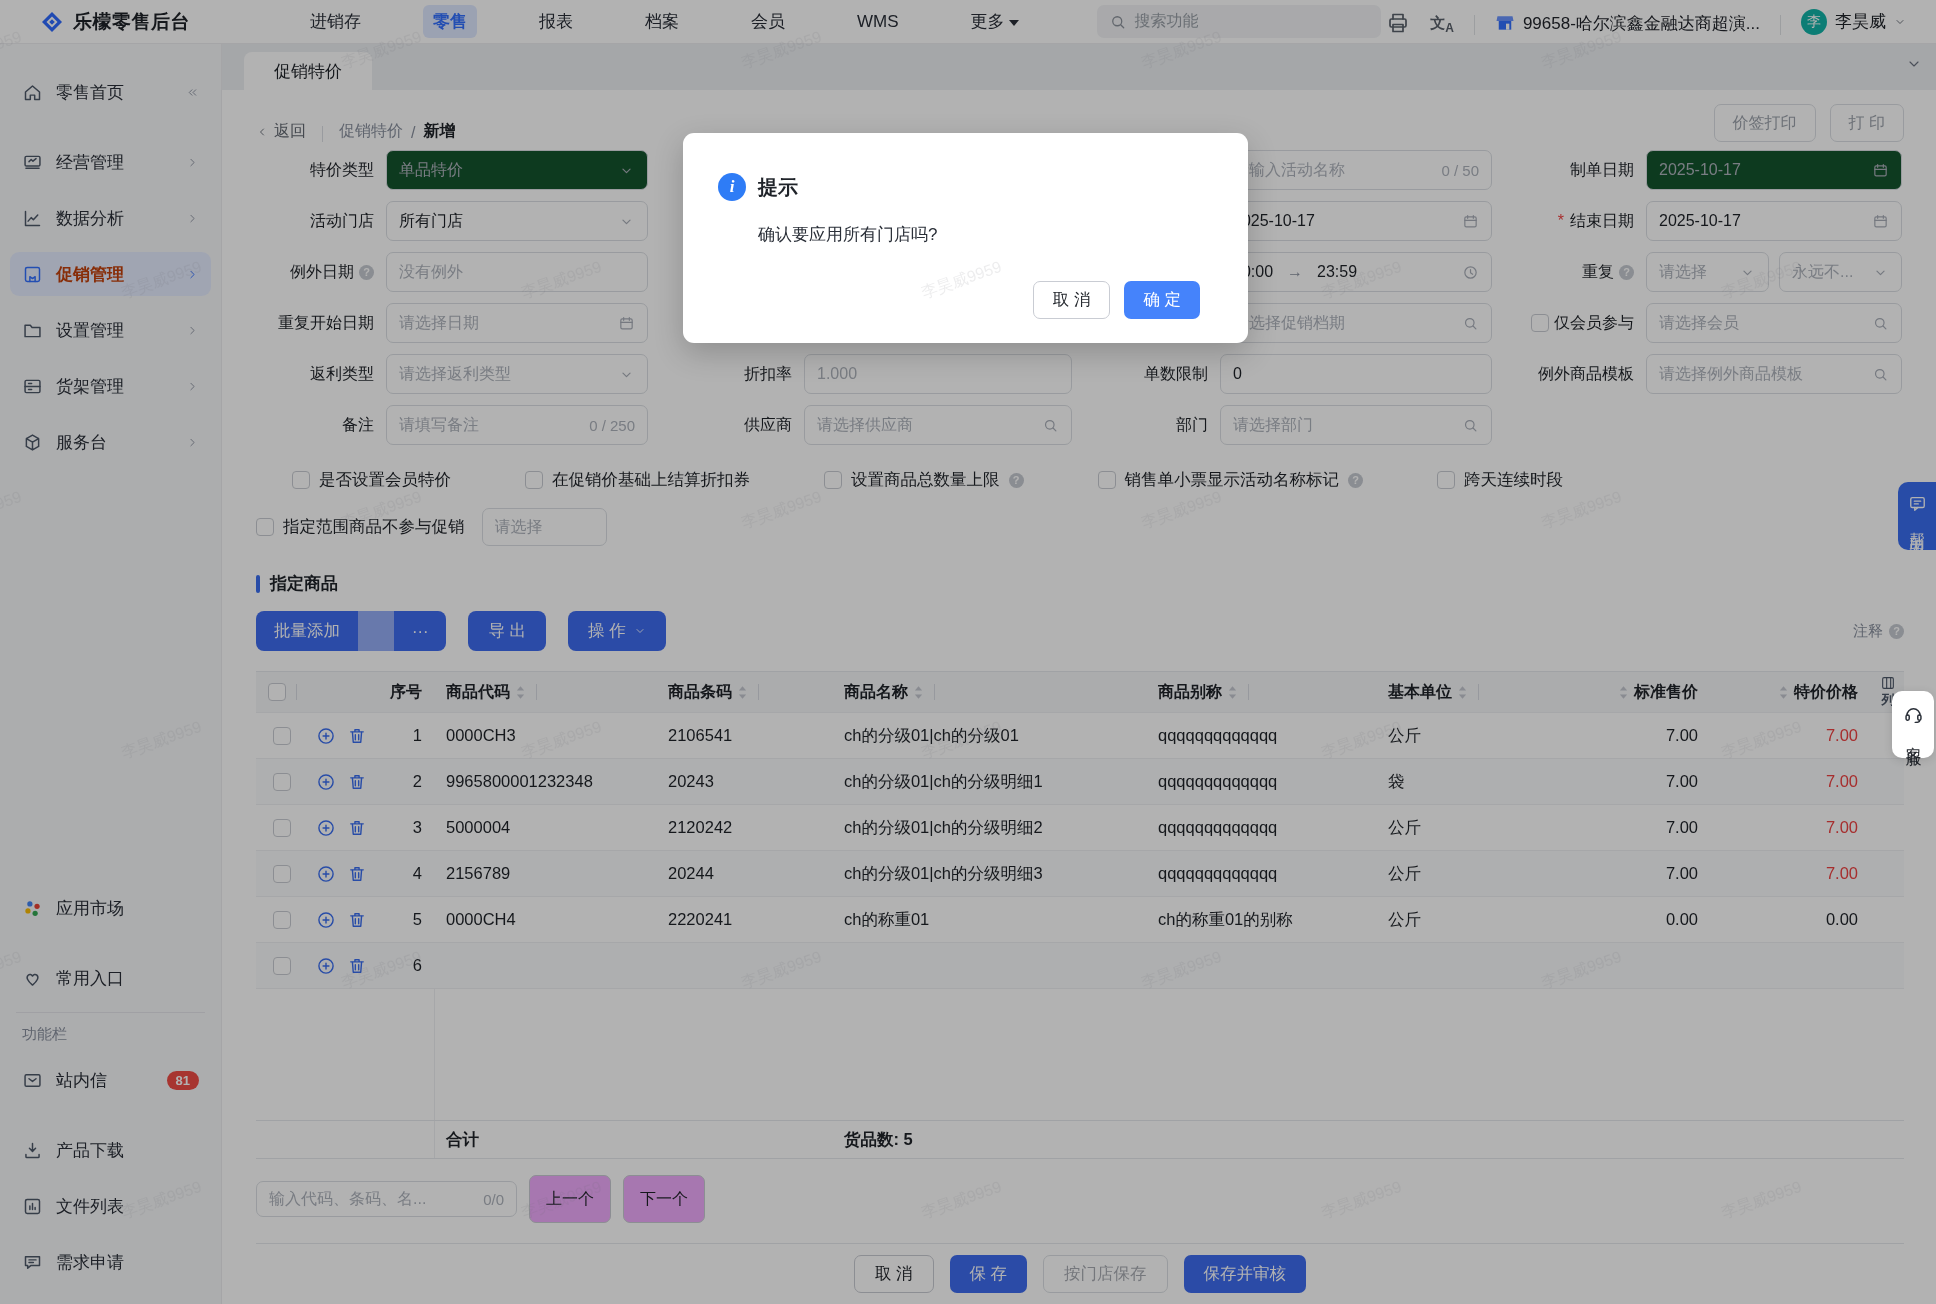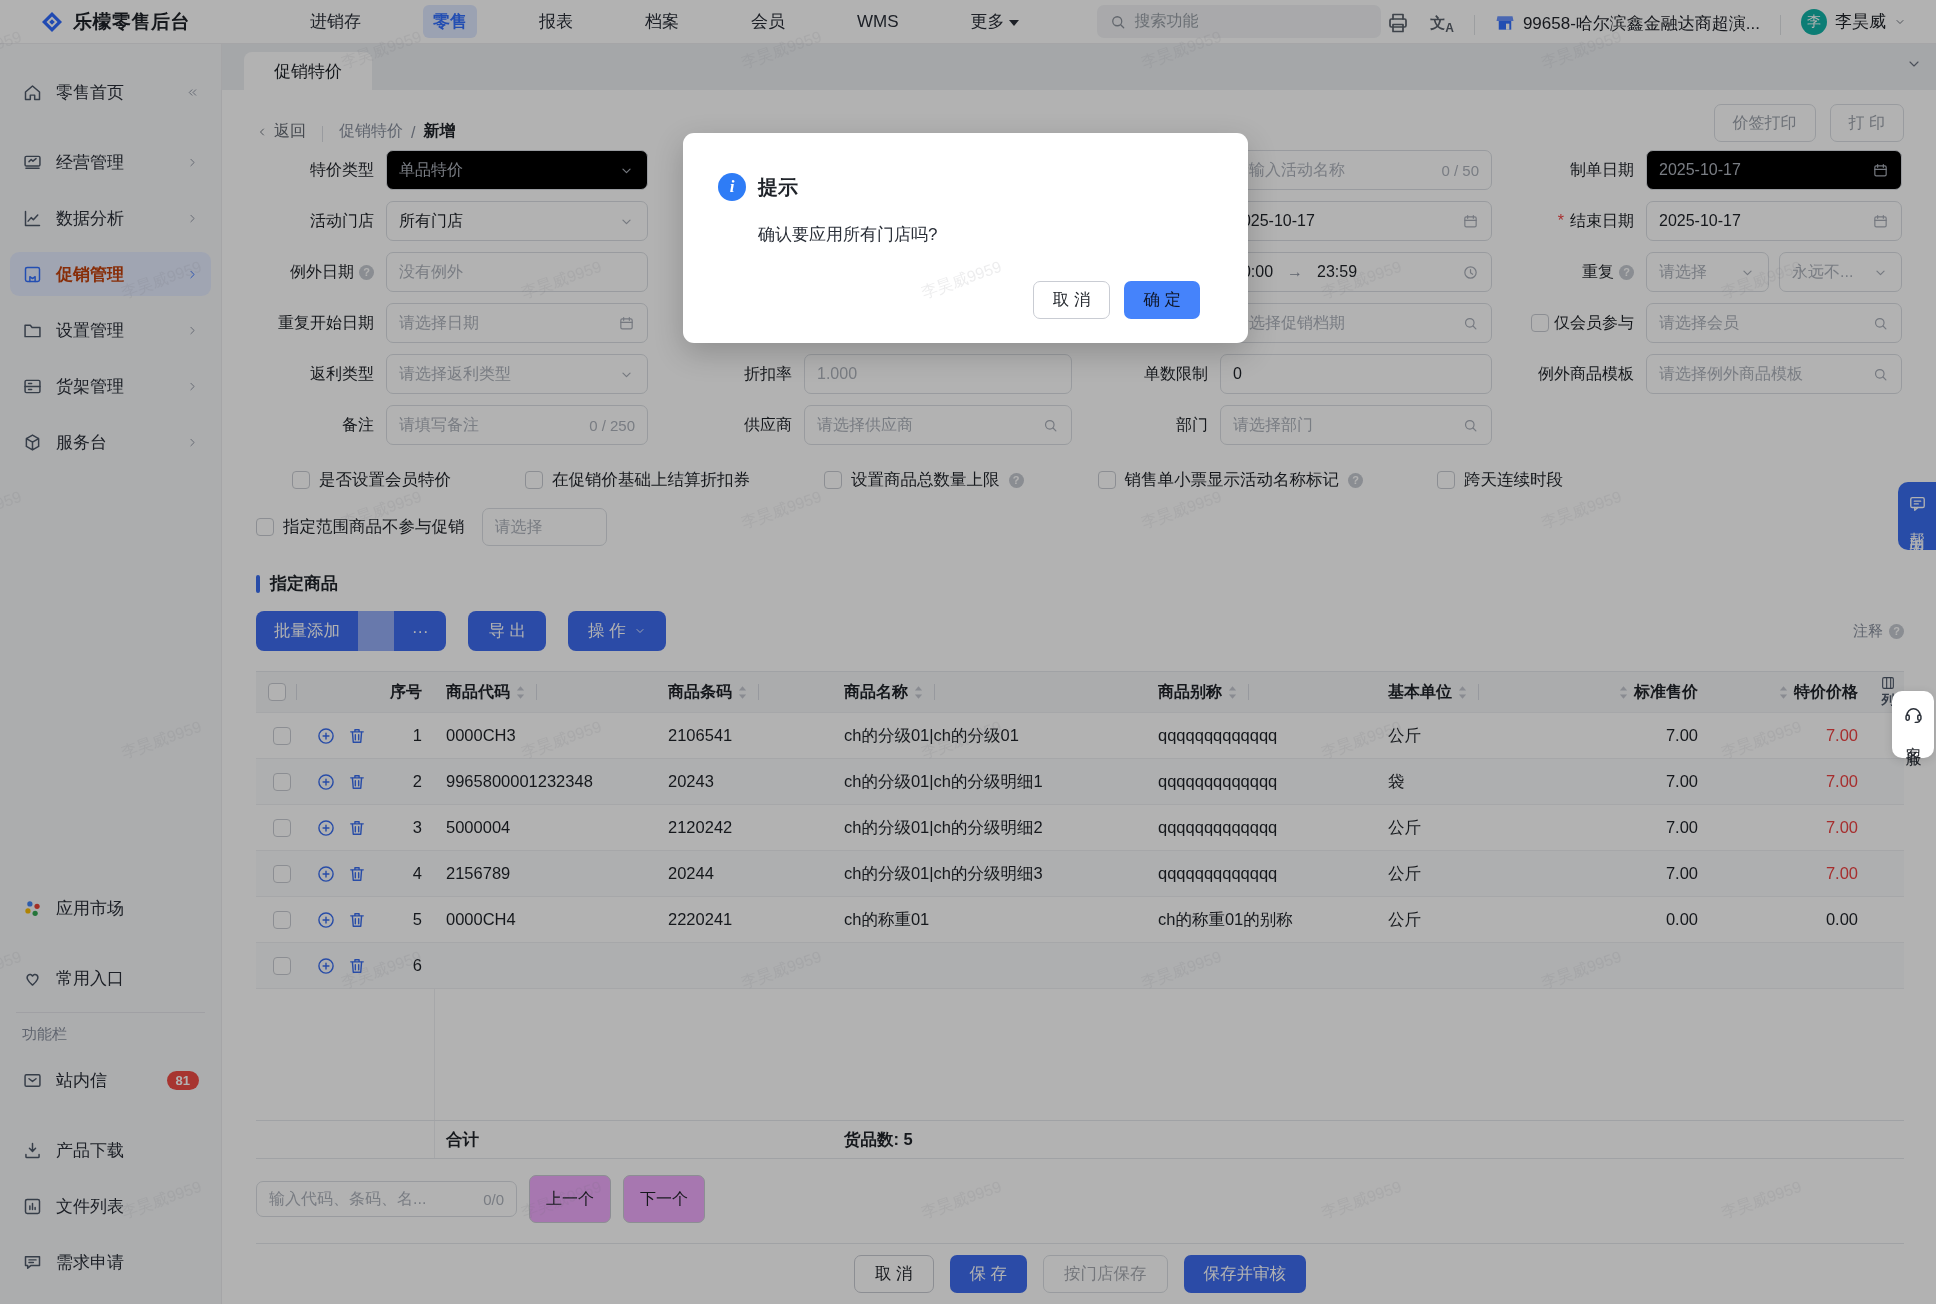--- a/index.html
+++ b/index.html
@@ -59,21 +59,21 @@
   .crumb-right { margin-left:auto; display:flex; gap:14px; }
   .btn-ghost { height:38px; padding:0 18px; border:1px solid #dcdfe4; border-radius:7px; background:#fff; color:#9da3ac; font-size:16px; display:flex; align-items:center; cursor:pointer; }
 
   
   .form-grid { display:grid; grid-template-columns:130px 262px 156px 268px 148px 272px 154px 256px; row-gap:11px; margin-top:8px; }
   .f-label { height:40px; display:flex; align-items:center; justify-content:flex-end; padding-right:12px; font-size:16px; color:#1f2329; gap:5px; white-space:nowrap; }
   .f-cell { height:40px; display:flex; align-items:center; gap:10px; }
   .req { color:#f04343; margin-right:1px; }
   .help { width:15px; height:15px; border-radius:50%; background:#c6cad1; color:#fff; font-size:11px; line-height:15px; text-align:center; flex:none; font-weight:bold; }
   .ctl { height:40px; flex:1; border:1px solid #dcdfe4; border-radius:7px; background:#fff; display:flex; align-items:center; padding:0 12px; font-size:16px; gap:8px; min-width:0; }
-  .ctl.disabled { background:#000000; }
+  .ctl.disabled { background:#14532d; }
   .ctl .val { color:#1f2329; white-space:nowrap; overflow:hidden; }
   .ctl .val.ph, .ctl.disabled .val { color:#aeb3bc; }
   .ctl .val.muted { color:#aeb3bc; }
   .ctl .tail { margin-left:auto; display:flex; align-items:center; gap:8px; color:#aeb3bc; }
   .ctl .tail .icon { width:17px; height:17px; color:#a9aeb8; }
   .counter { font-size:15px; color:#aeb3bc; white-space:nowrap; }
   .time-arrow { color:#8a919f; margin:0 6px; }
 
   .cb { width:18px; height:18px; border:1px solid #c9ccd3; border-radius:4px; background:#fff; flex:none; cursor:pointer; }
   .opts-row { display:flex; align-items:center; gap:38px; margin-top:24px; font-size:16.5px; font-weight:500; }
@@ -135,21 +135,21 @@
   .service .icon { width:21px; height:21px; color:#2a2f38; }
   .service .vtxt { font-size:16px; writing-mode:vertical-lr; letter-spacing:6px; color:#1f2329; }
 
   .modal { position:absolute; left:683px; top:133px; width:565px; height:210px; background:#fff; border-radius:11px; box-shadow:0 10px 30px rgba(0,0,0,.2); z-index:40; padding:40px 48px 0 35px; }
   .modal-head { display:flex; align-items:center; gap:12px; }
   .info-ico { width:28px; height:28px; border-radius:50%; background:#2e7cf6; color:#fff; font-size:17px; font-weight:bold; display:flex; align-items:center; justify-content:center; font-family:"Liberation Serif","DejaVu Serif",serif; font-style:italic; }
   .modal-title { font-size:20px; font-weight:bold; }
   .modal-body { margin:22px 0 0 40px; font-size:17px; color:#2a2f38; }
   .modal-btns { position:absolute; right:48px; bottom:24px; display:flex; gap:14px; }
   .m-cancel { height:38px; padding:0 19px; border:1px solid #c9ccd3; border-radius:7px; background:#fff; font-size:16.5px; display:flex; align-items:center; cursor:pointer; }
-  .m-confirm { height:38px; padding:0 19px; border-radius:7px; background:#4583fb; color:#0f172a; font-size:16.5px; display:flex; align-items:center; cursor:pointer; }
+  .m-confirm { height:38px; padding:0 19px; border-radius:7px; background:#4583fb; color:#ffffff; font-size:16.5px; display:flex; align-items:center; cursor:pointer; }
 
   .wm-layer { position:absolute; inset:0; z-index:50; pointer-events:none; overflow:hidden; }
   .wm { position:absolute; font-size:16px; color:rgba(105,108,115,.12); transform:rotate(-19deg); white-space:nowrap; }
 
   .icon svg, .tb-ico svg, .chev-s svg, .sb-arrow svg, .row-ico svg, .sort svg, .tabstrip-chev svg { width:100%; height:100%; fill:none; stroke:currentColor; stroke-width:1.7; stroke-linecap:round; stroke-linejoin:round; display:block; }
 </style>
 </head>
 <body>
 
 <div class="page">

